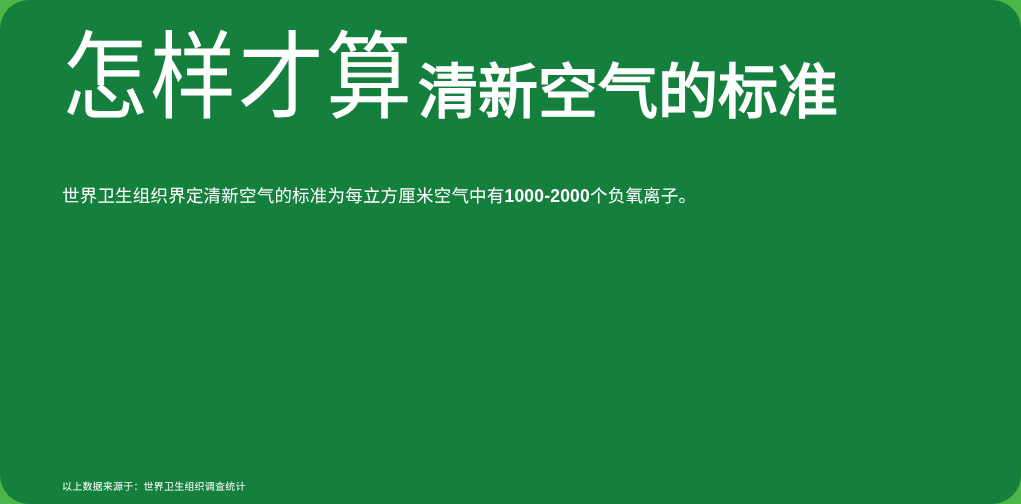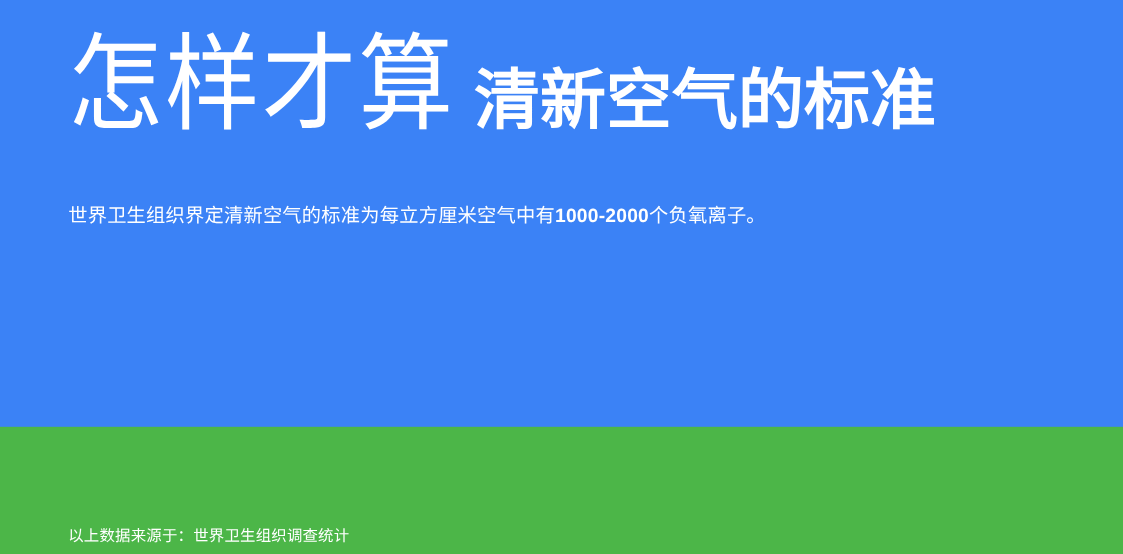--- a/index.html
+++ b/index.html
@@ -11,23 +11,24 @@
     width: 1021px;
     height: 504px;
     overflow: hidden;
     background: #4CB648;
     font-family: "Liberation Sans", "DejaVu Sans", sans-serif;
     -webkit-font-smoothing: antialiased;
   }
   .poster {
     position: relative;
     width: 1021px;
-    height: 388px;
-    background: #3b82f6;
+    height: 504px;
+    background: #15803d;
     box-sizing: border-box;
+    border-radius: 29px;
   }
 
   
   .headline {
     position: absolute;
     left: 62px;
     top: 40px;
     width: 900px;
     height: 108px;
     display: flex;
@@ -43,21 +44,21 @@
     font-family: "DejaVu Sans", "Liberation Sans", sans-serif;
     transform: scaleY(1.12);
     transform-origin: left bottom;
   }
   .headline-rest {
     color: #ffffff;
     font-size: 60px;
     line-height: 1;
     font-weight: 700;
     letter-spacing: 0px;
-    margin-left: 17px;
+    margin-left: 4px;
     font-family: "Liberation Sans", "DejaVu Sans", sans-serif;
   }
 
   
   .body-copy {
     position: absolute;
     left: 62px;
     top: 182px;
     width: 662px;
   }
@@ -79,21 +80,21 @@
     color: #ffffff;
     font-family: "Liberation Sans", "DejaVu Sans", sans-serif;
   }
 
   
   .footer {
     position: absolute;
     left: 62px;
     top: 477px;
     color: #ffffff;
-    font-size: 14px;
+    font-size: 10px;
     line-height: 20px;
     letter-spacing: 0.2px;
     white-space: nowrap;
   }
 </style>
 </head>
 <body>
 
 <div class="poster">
 

